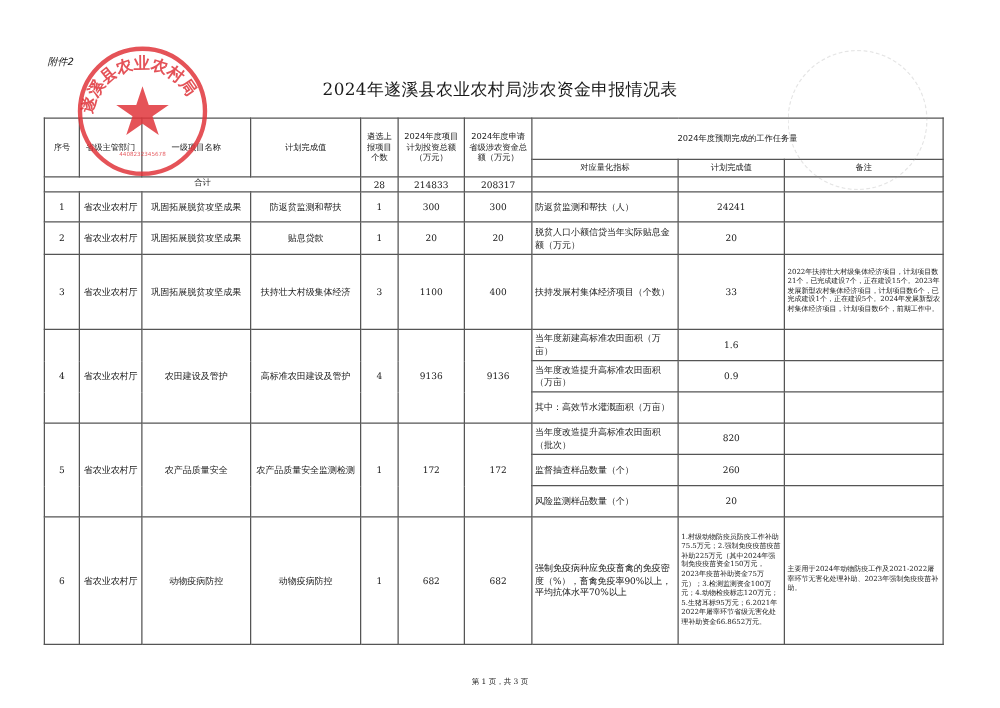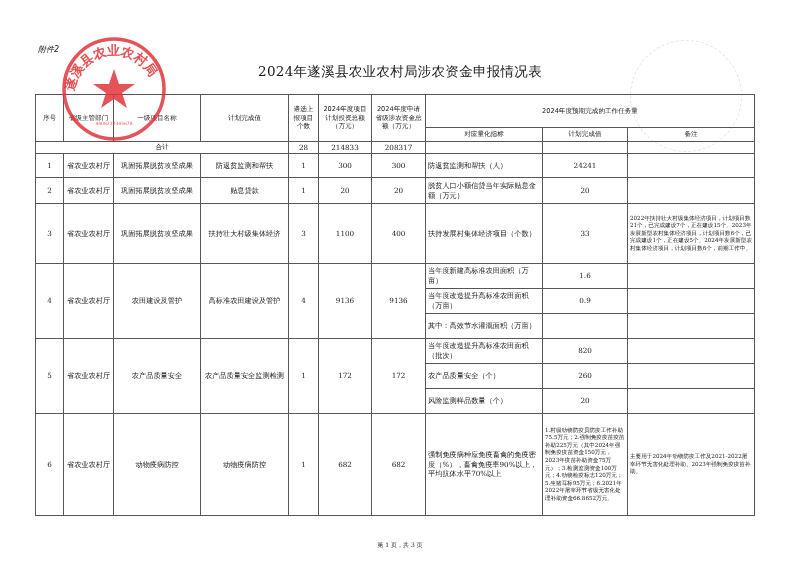--- a/index.html
+++ b/index.html
@@ -142,21 +142,21 @@
     <td rowspan="3">农产品质量安全</td>
     <td rowspan="3">农产品质量安全监测检测</td>
     <td rowspan="3">1</td>
     <td rowspan="3">172</td>
     <td rowspan="3">172</td>
     <td class="left">当年度改造提升高标准农田面积（批次）</td>
     <td>820</td>
     <td class="note"></td>
   </tr>
   <tr style="height:25px">
-    <td class="left">农产品质量安全（个）</td>
+    <td class="left">监督抽查样品数量（个）</td>
     <td>260</td>
     <td class="note"></td>
   </tr>
   <tr style="height:25px">
     <td class="left">风险监测样品数量（个）</td>
     <td>20</td>
     <td class="note"></td>
   </tr>
 
   <tr style="height:102px">

